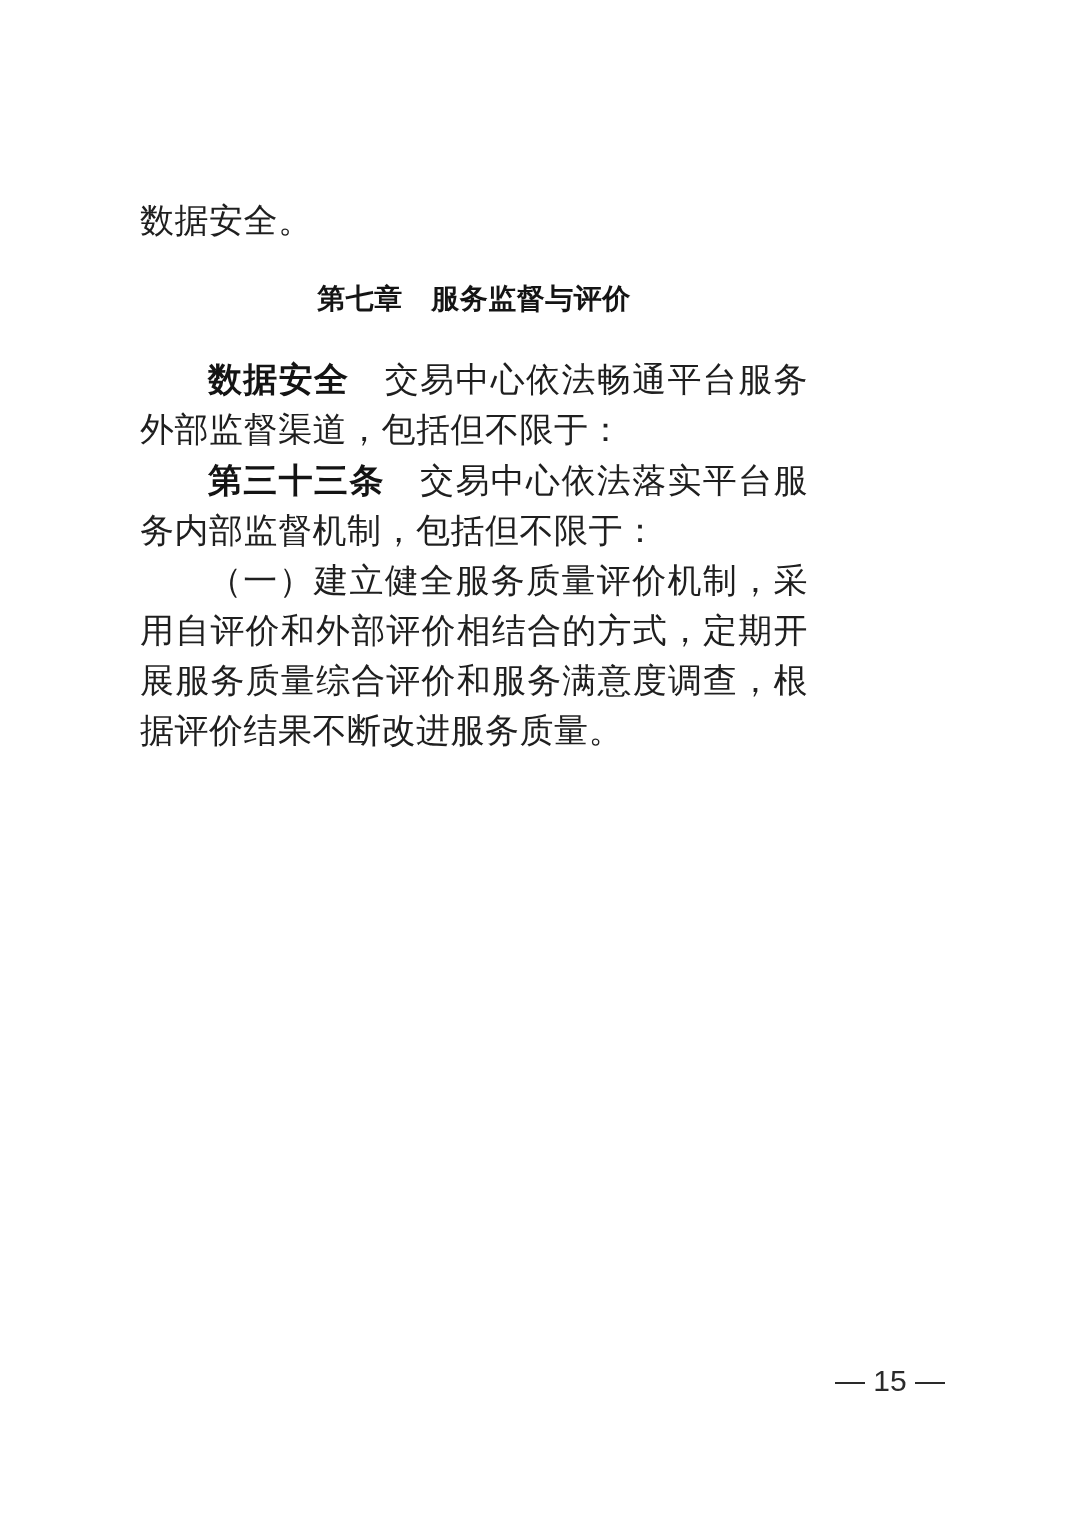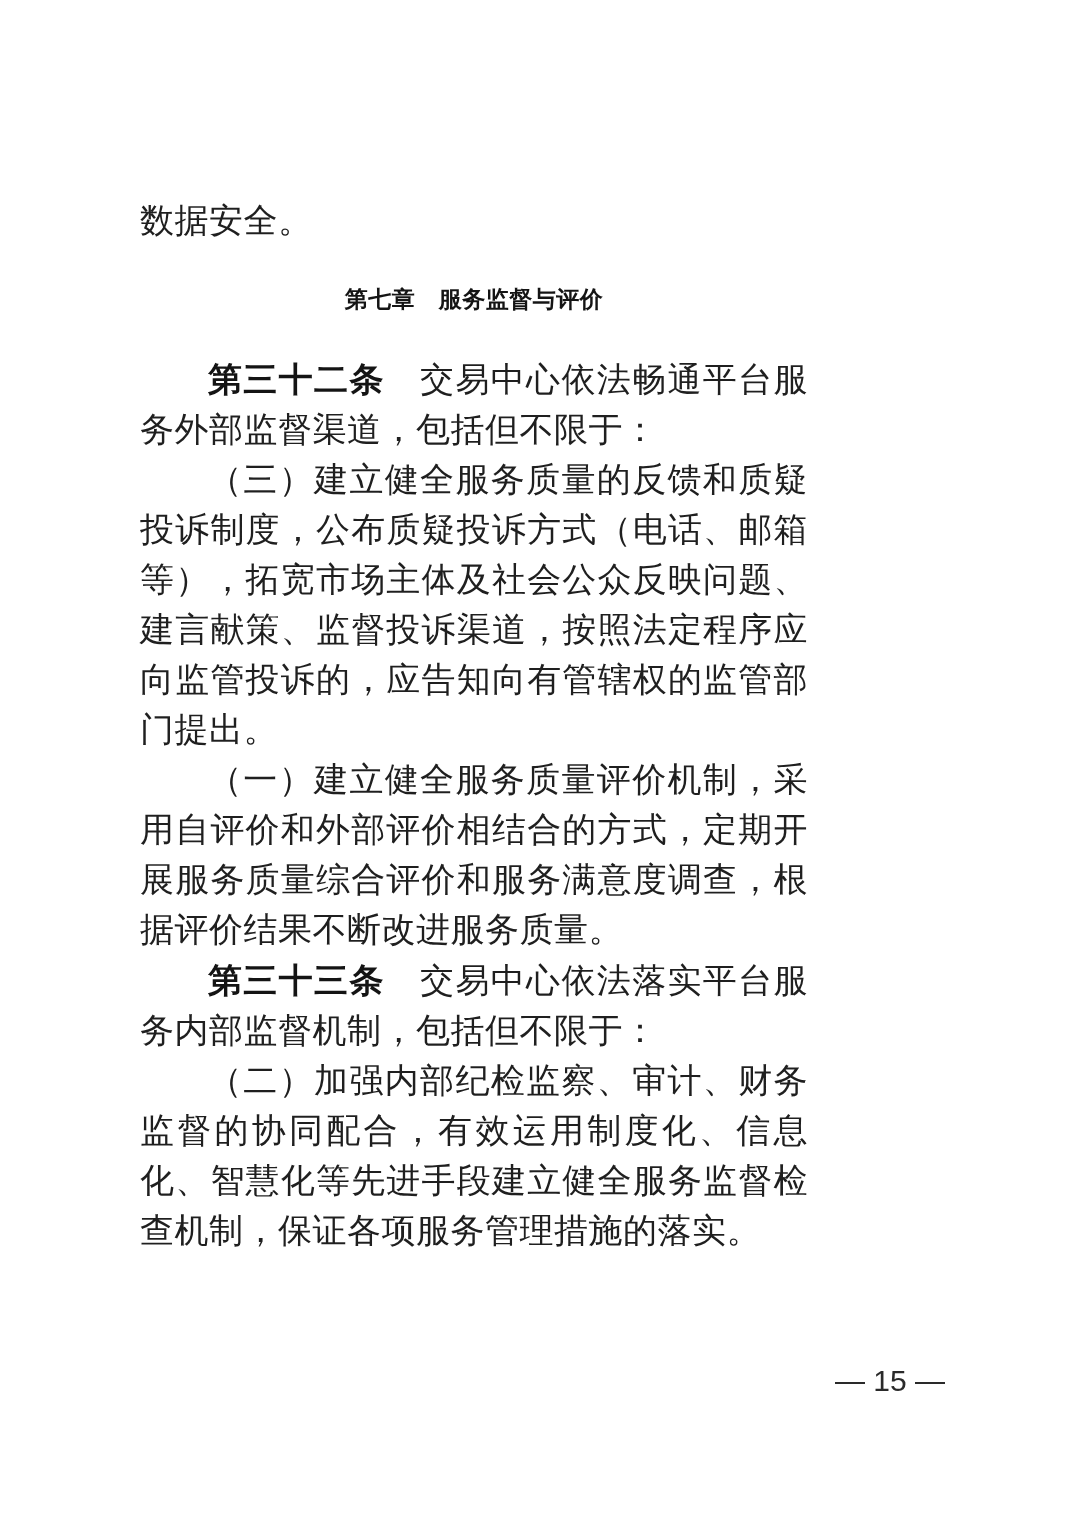--- a/index.html
+++ b/index.html
@@ -30,21 +30,21 @@
   }
   .para {
     margin: 0;
     text-indent: 2em;
   }
   .para.no-indent {
     text-indent: 0;
   }
   .chapter-heading {
     margin: 28px 0 30px 0;
-    font-size: 23px;
+    font-size: 28px;
     line-height: 50px;
     font-weight: bold;
     text-align: center;
     text-indent: 0;
     font-family: "Liberation Sans", "DejaVu Sans", sans-serif;
     color: #141414;
   }
   .article-lead {
     font-weight: bold;
     font-family: "Liberation Sans", "DejaVu Sans", sans-serif;
@@ -63,28 +63,26 @@
 </head>
 <body>
 
 <div class="page">
   <div class="content">
 
     <p class="para no-indent"><span>数据安全。</span></p>
 
     <h2 class="chapter-heading">第七章　服务监督与评价</h2>
 
-    <p class="para"><span class="article-lead">第三十二条</span><span>　交易中心依法畅通平台服务外部监督渠道，包括但不限于：</span></p>
+    <p class="para"><span class="article-lead">数据安全</span><span>　交易中心依法畅通平台服务外部监督渠道，包括但不限于：</span></p>
 
 
 
-    <p class="para"><span>（三）建立健全服务质量的反馈和质疑投诉制度，公布质疑投诉方式（电话、邮箱等），拓宽市场主体及社会公众反映问题、建言献策、监督投诉渠道，按照法定程序应向监管投诉的，应告知向有管辖权的监管部门提出。</span></p>
+
+    <p class="para"><span class="article-lead">第三十三条</span><span>　交易中心依法落实平台服务内部监督机制，包括但不限于：</span></p>
 
     <p class="para"><span>（一）建立健全服务质量评价机制，采用自评价和外部评价相结合的方式，定期开展服务质量综合评价和服务满意度调查，根据评价结果不断改进服务质量。</span></p>
 
-    <p class="para"><span class="article-lead">第三十三条</span><span>　交易中心依法落实平台服务内部监督机制，包括但不限于：</span></p>
-
-    <p class="para"><span>（二）加强内部纪检监察、审计、财务监督的协同配合，有效运用制度化、信息化、智慧化等先进手段建立健全服务监督检查机制，保证各项服务管理措施的落实。</span></p>
 
   </div>
 
   <div class="page-footer">— 15 —</div>
 </div>
 
 </body></html>

